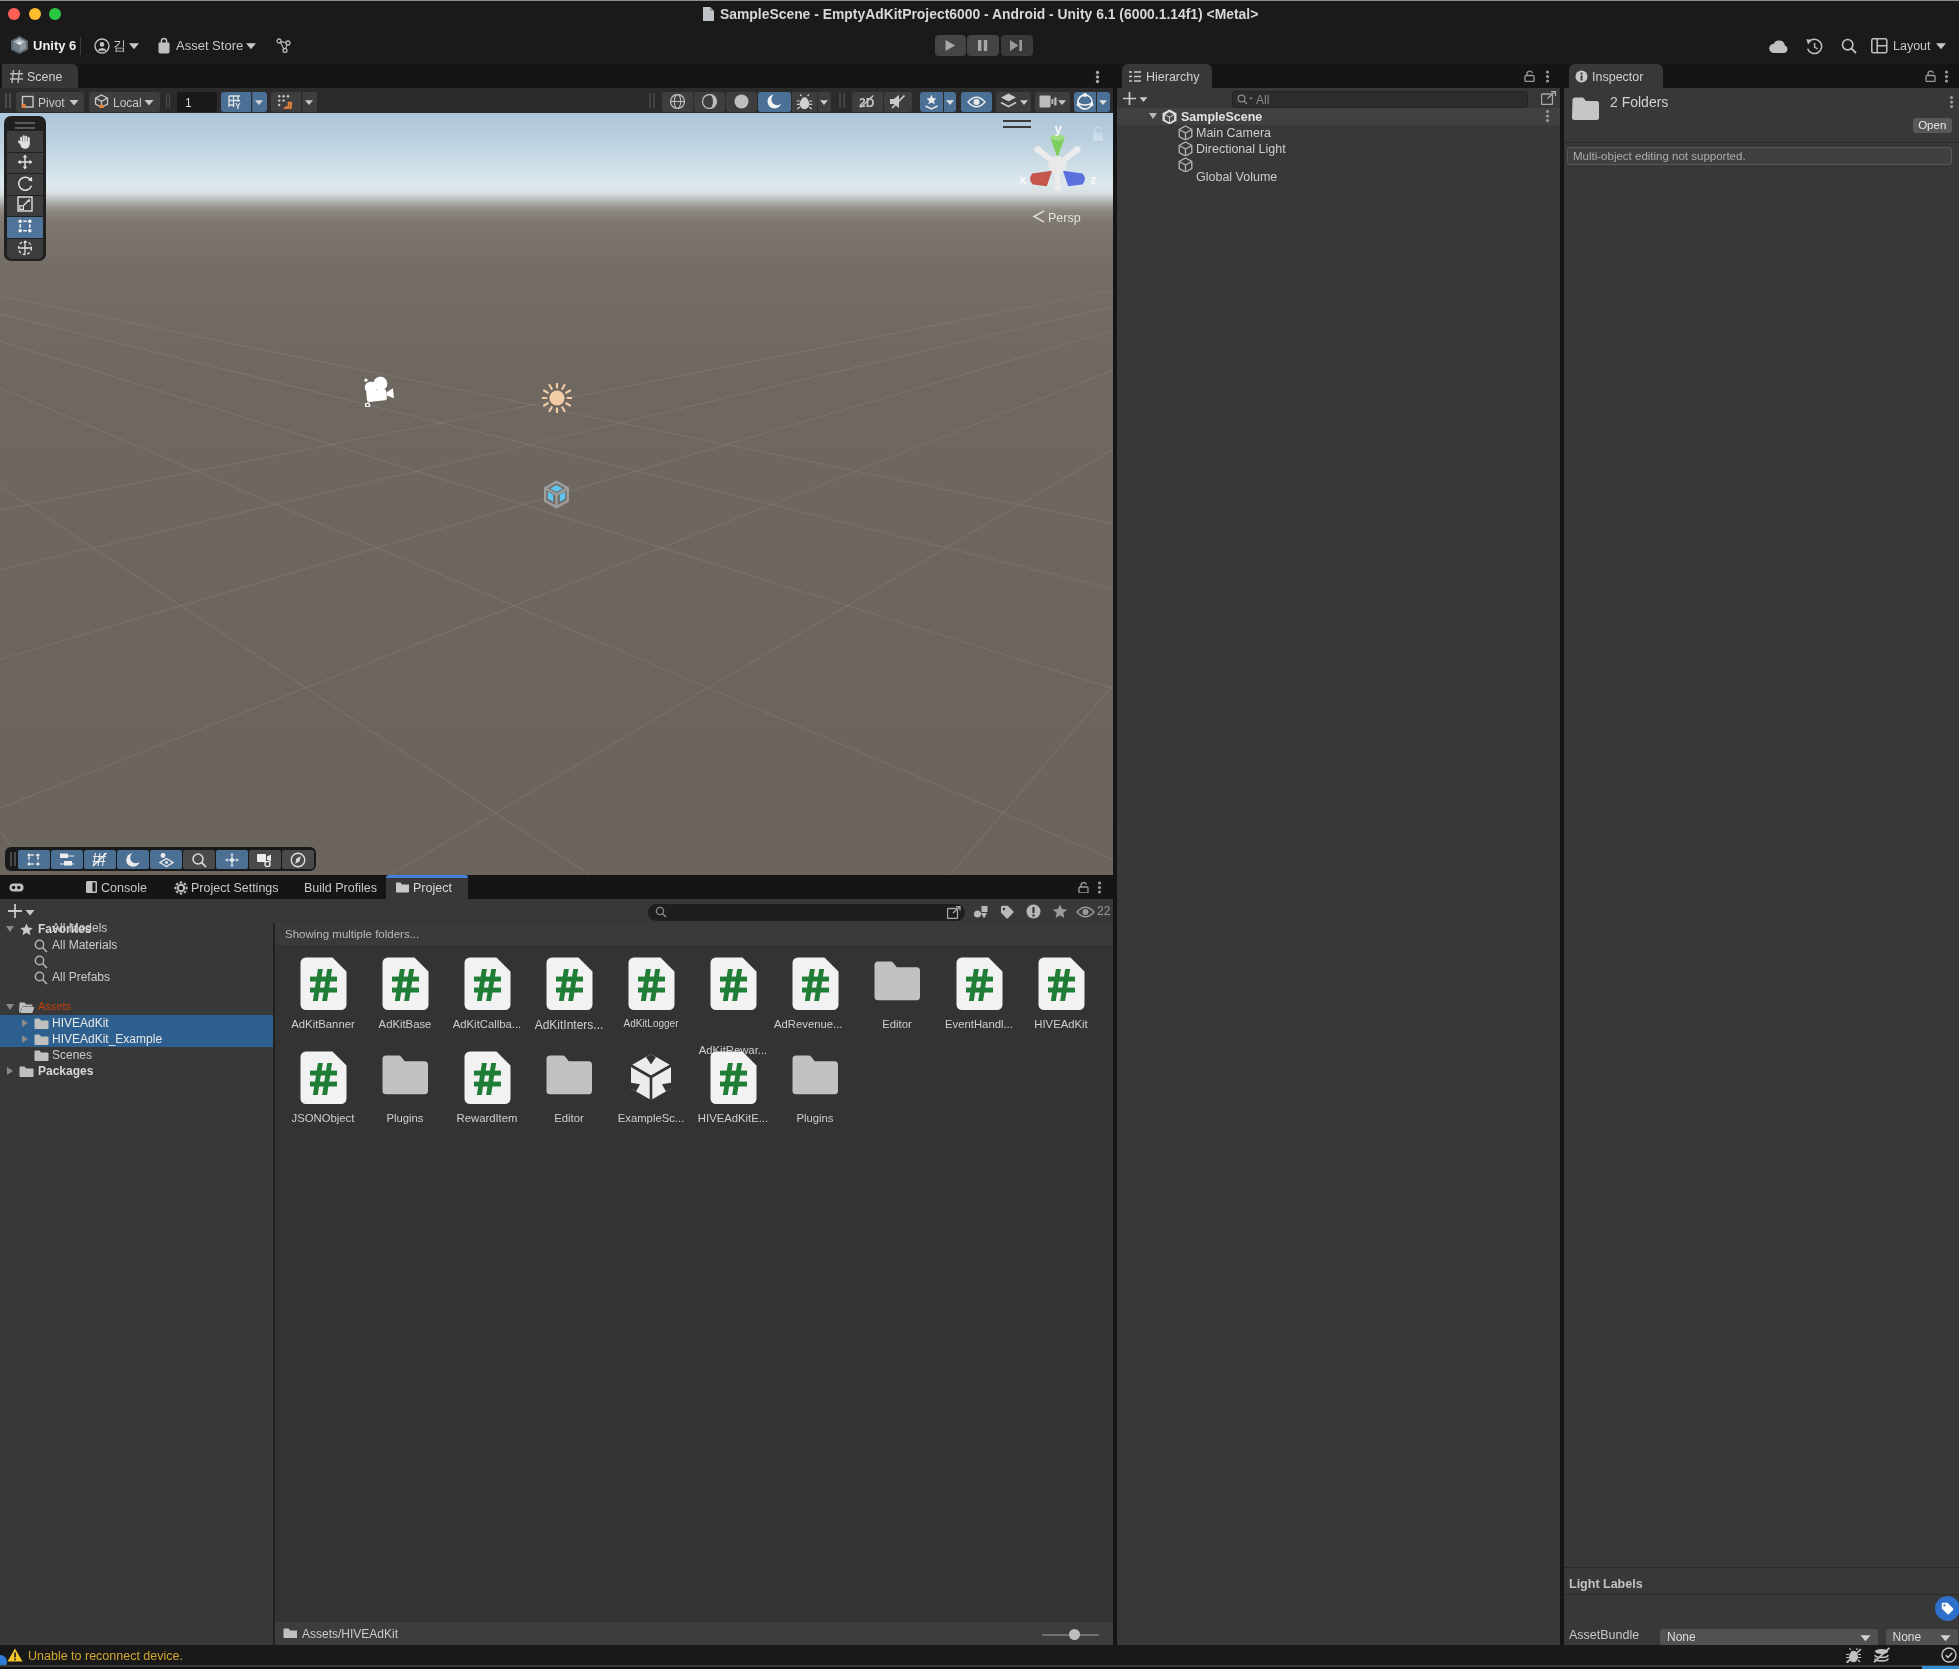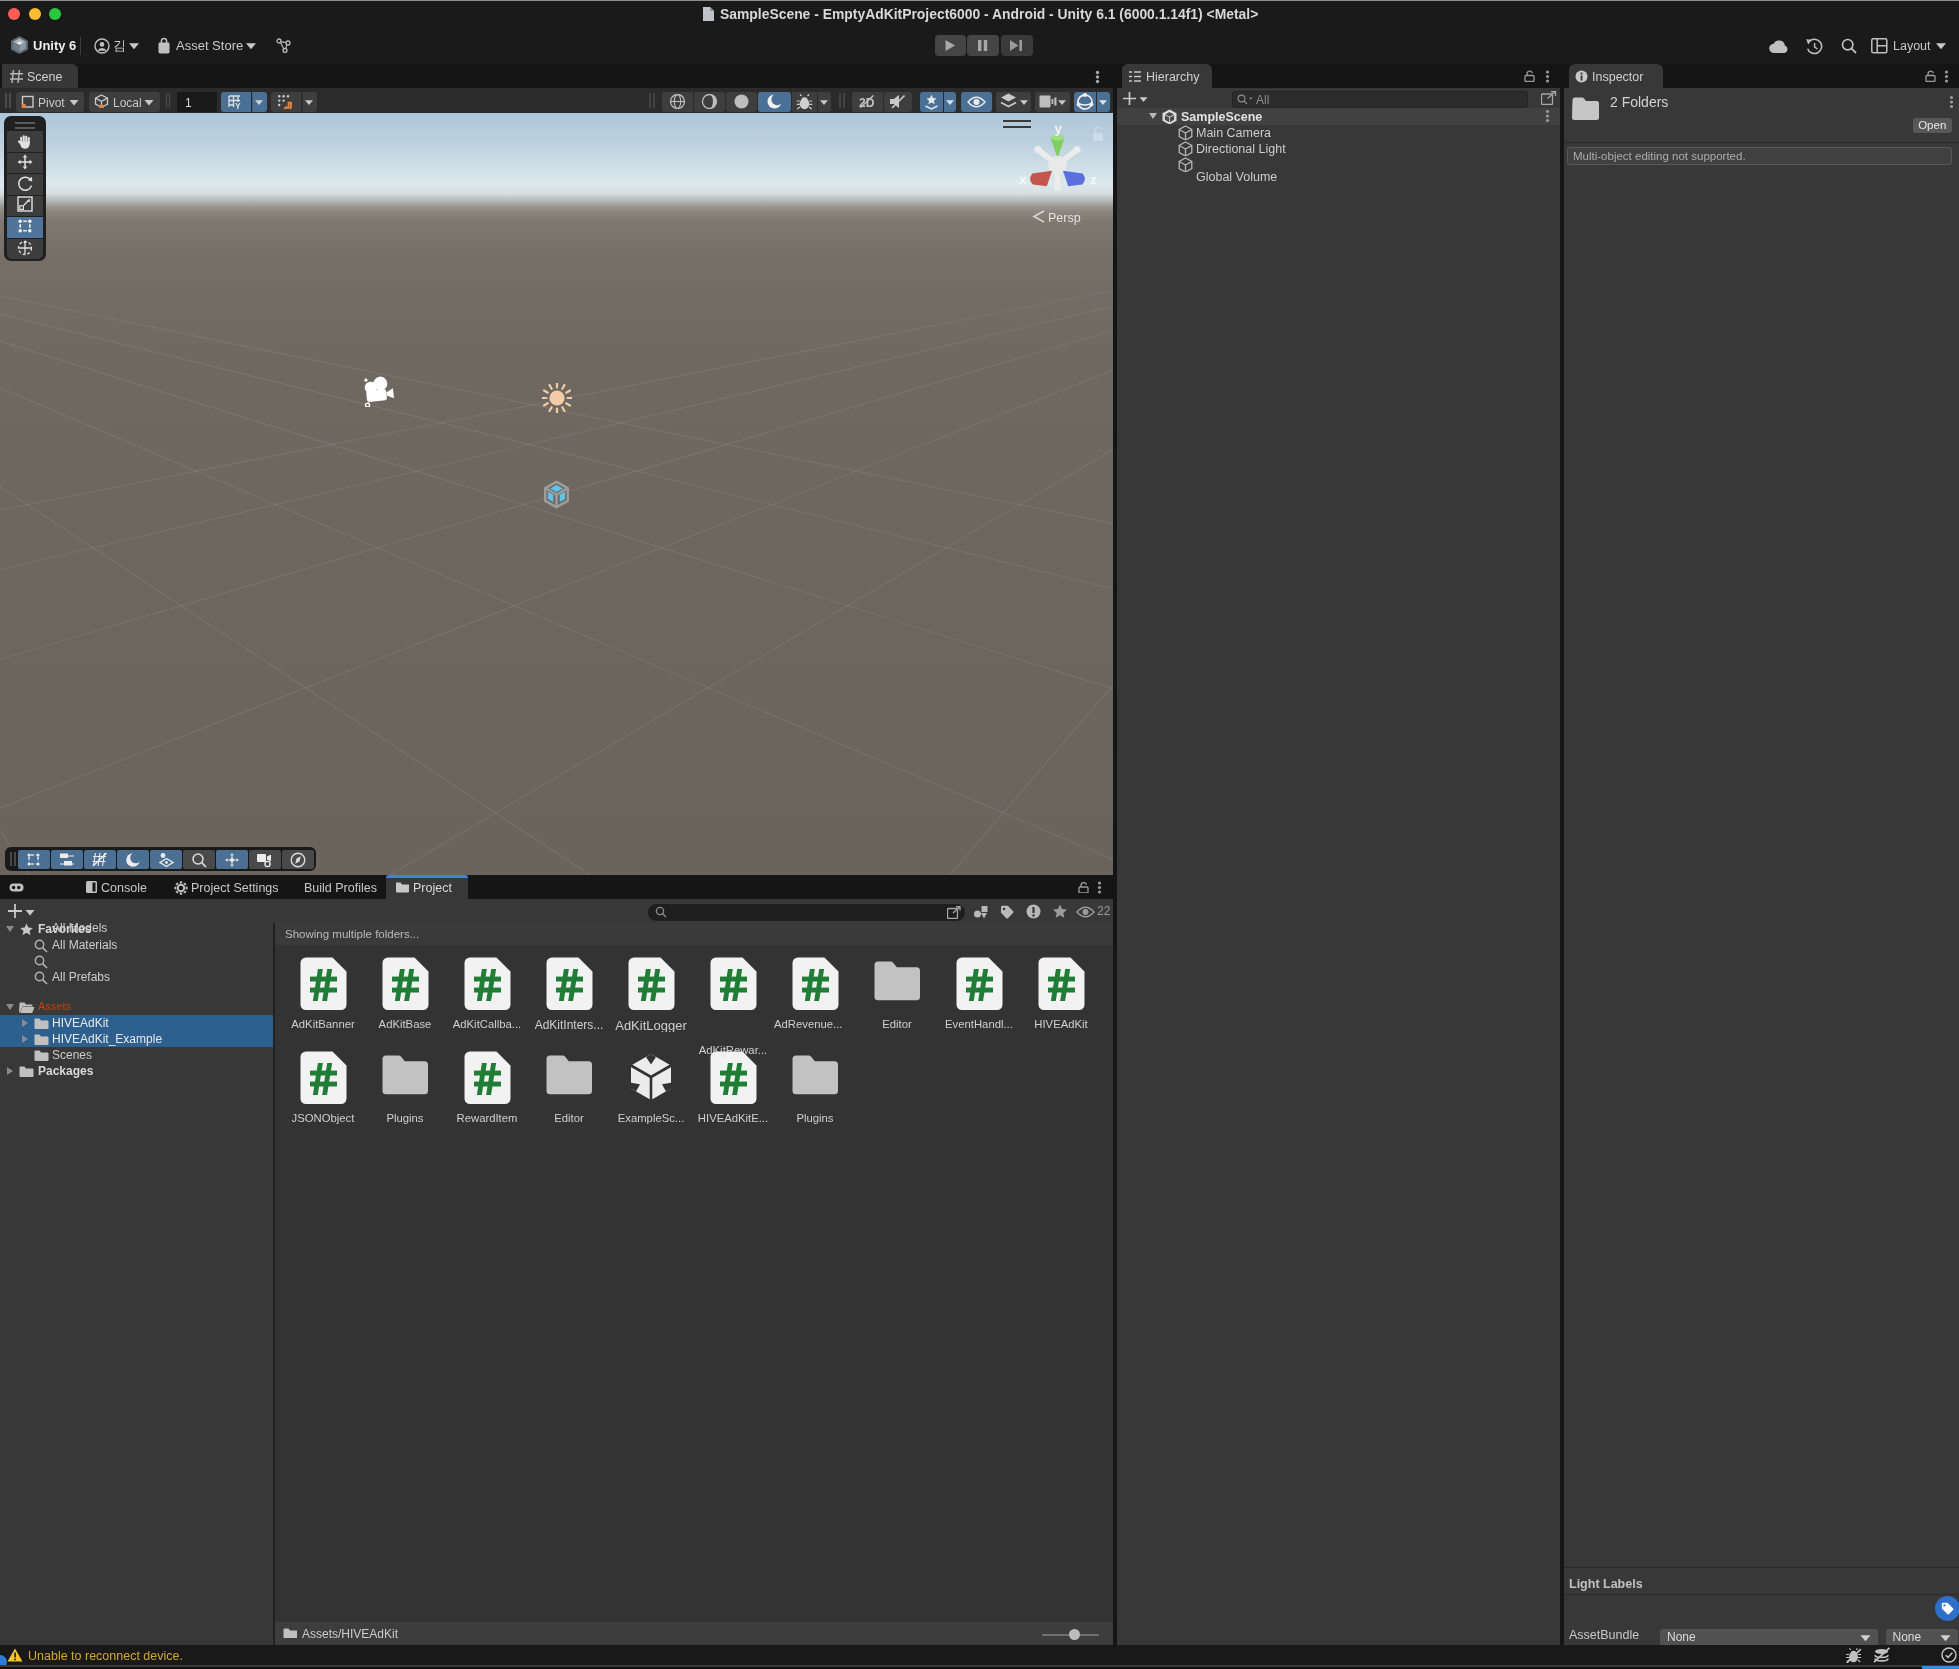--- a/index.html
+++ b/index.html
@@ -600,21 +600,21 @@
 <div style="position:absolute;left:528px;top:1018px;width:82px;height:14px;text-align:center;font-size:12px;color:#cfcfcf;white-space:nowrap;overflow:hidden;">AdKitInters...</div>
 <svg style="position:absolute;left:627.5px;top:957px;width:47px;height:54px;" width="47" height="54" viewBox="0 0 47 54">
     <path d="M6,0.5 h26.5 l14,14 v33 a5.5,5.5 0 0 1 -5.5,5.5 h-35 a5.5,5.5 0 0 1 -5.5,-5.5 v-41.5 a5.5,5.5 0 0 1 5.5,-5.5 z" fill="#f2f2f2"></path>
     <g transform="translate(23.5,28) skewX(-9) translate(-23.5,-28)" fill="#1f7d35">
       <rect x="15.4" y="12" width="4.9" height="32"></rect>
       <rect x="24.7" y="12" width="4.9" height="32"></rect>
     </g>
     <rect x="10" y="19.6" width="27" height="4.9" fill="#1f7d35"></rect>
     <rect x="10" y="30.6" width="27" height="4.9" fill="#1f7d35"></rect>
   </svg>
-<div style="position:absolute;left:610px;top:1018px;width:82px;height:14px;text-align:center;font-size:13px;color:#cfcfcf;white-space:nowrap;overflow:hidden;">AdKitLogger</div>
+<div style="position:absolute;left:610px;top:1018px;width:82px;height:14px;text-align:center;font-size:10px;color:#cfcfcf;white-space:nowrap;overflow:hidden;">AdKitLogger</div>
 <svg style="position:absolute;left:709.5px;top:957px;width:47px;height:54px;" width="47" height="54" viewBox="0 0 47 54">
     <path d="M6,0.5 h26.5 l14,14 v33 a5.5,5.5 0 0 1 -5.5,5.5 h-35 a5.5,5.5 0 0 1 -5.5,-5.5 v-41.5 a5.5,5.5 0 0 1 5.5,-5.5 z" fill="#f2f2f2"></path>
     <g transform="translate(23.5,28) skewX(-9) translate(-23.5,-28)" fill="#1f7d35">
       <rect x="15.4" y="12" width="4.9" height="32"></rect>
       <rect x="24.7" y="12" width="4.9" height="32"></rect>
     </g>
     <rect x="10" y="19.6" width="27" height="4.9" fill="#1f7d35"></rect>
     <rect x="10" y="30.6" width="27" height="4.9" fill="#1f7d35"></rect>
   </svg>
 <div style="position:absolute;left:692px;top:1018px;width:82px;height:14px;text-align:center;font-size:11.3px;color:#cfcfcf;white-space:nowrap;overflow:hidden;margin-top:26px;">AdKitRewar...</div>

